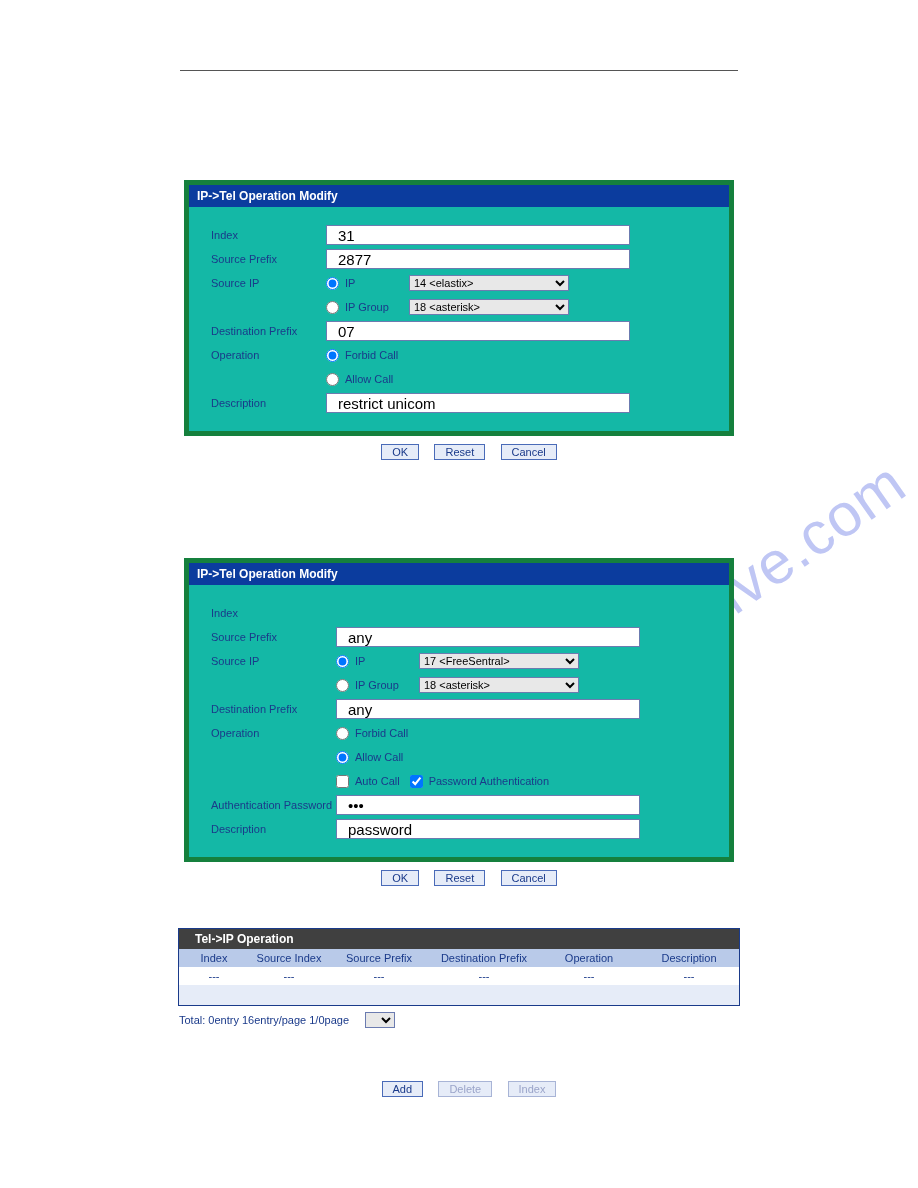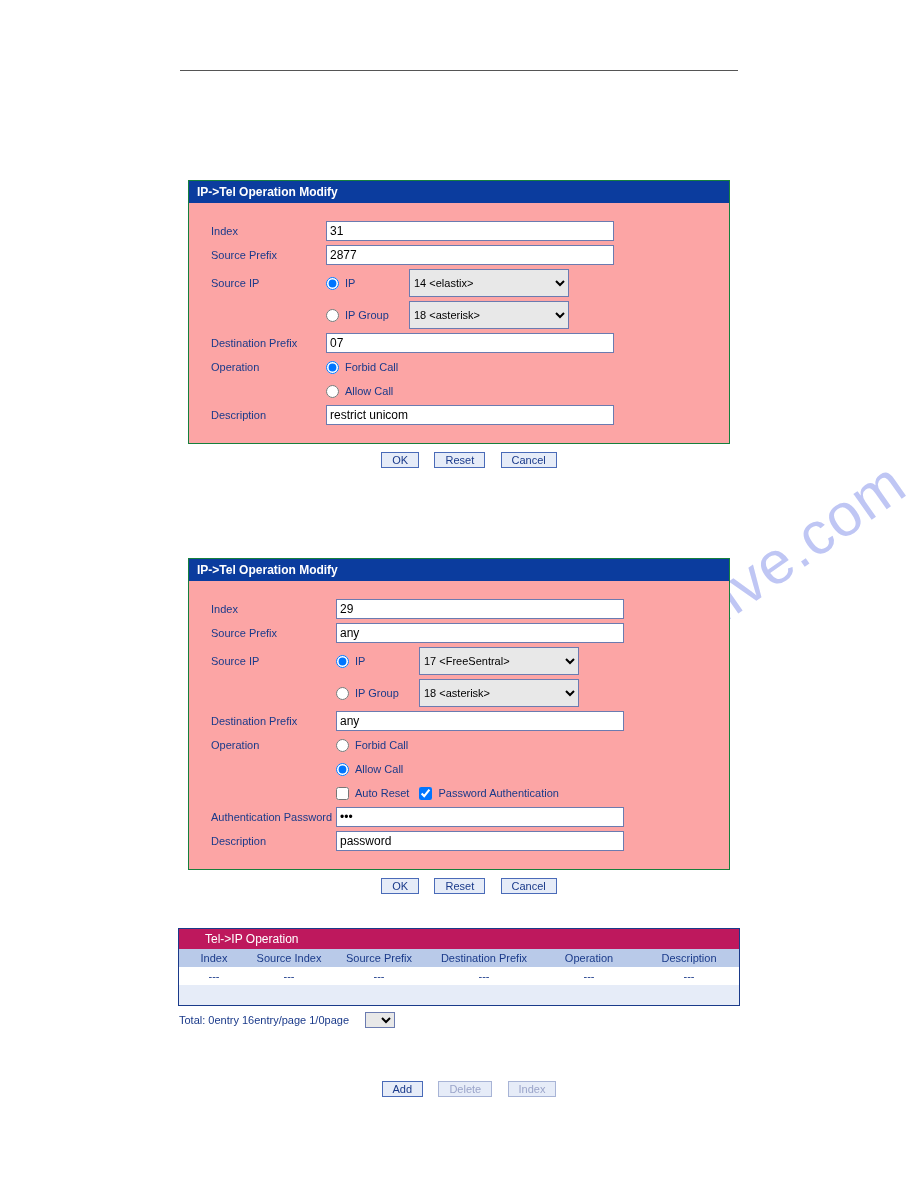--- a/index.html
+++ b/index.html
@@ -17,22 +17,22 @@
     background: #ffffff;
   }
   .hr-top {
     position: absolute;
     top: 70px;
     left: 180px;
     right: 180px;
     border-top: 1px solid #555;
   }
   .panel {
-    background: #fca5a5;
-    border: 1px solid #15803d;
+    background: #14b8a6;
+    border: 5px solid #15803d;
     position: relative;
     margin: 0 auto;
     width: 540px;
   }
   .panel-header {
     background: #0b3c9e;
     color: #ffffff;
     font-weight: bold;
     padding: 4px 8px;
     font-size: 12px;
@@ -57,22 +57,22 @@
   }
   .row .control {
     flex: 1;
     display: flex;
     align-items: center;
     gap: 4px;
   }
   input[type="text"], input[type="password"] {
     border: 1px solid #6b7bb0;
     background: #ffffff;
-    font-size: 12px;
-    padding: 1px 3px;
+    font-size: 15px;
+    padding: 1px 11px;
     height: 16px;
     font-family: Arial, sans-serif;
   }
   .input-wide {
     width: 280px;
   }
   .radio-line {
     display: flex;
     align-items: center;
     gap: 4px;
@@ -83,21 +83,21 @@
   .radio-line input[type="radio"] {
     margin: 0 2px 0 0;
   }
   .radio-label {
     min-width: 60px;
   }
   select.combo {
     border: 1px solid #6b7bb0;
     background: #e8e8e8;
     font-size: 11px;
-    height: 28px;
+    height: 16px;
     width: 160px;
     font-family: Arial, sans-serif;
   }
   .check-line {
     display: flex;
     align-items: center;
     gap: 4px;
     font-size: 11px;
     color: #1a3a8a;
   }
@@ -125,24 +125,24 @@
     cursor: default;
     margin-top: 45px;
   }
   
   .table-panel {
     width: 560px;
     margin: 0 auto;
     border: 1px solid #1a3a8a;
   }
   .table-header {
-    background: #be185d;
+    background: #404040;
     color: #fff;
-    font-weight: normal;
-    padding: 3px 26px;
+    font-weight: bold;
+    padding: 3px 16px;
     font-size: 12px;
   }
   .table-columns {
     display: flex;
     background: #b9cae9;
     color: #1a3a8a;
     font-size: 11px;
     padding: 3px 0;
     text-align: center;
   }
@@ -287,23 +287,20 @@
       <button class="smallbtn">Cancel</button>
     </div>
   </div>
 
   <div class="section2-wrap">
     <div class="panel">
       <div class="panel-header">IP-&gt;Tel Operation Modify</div>
       <div class="panel-body">
         <div class="row">
           <div class="label label-wide">Index</div>
-          <div class="control">
-            <input type="text" class="input-wide" value="29" style="">
-          </div>
         </div>
         <div class="row">
           <div class="label label-wide">Source Prefix</div>
           <div class="control">
             <input type="text" class="input-wide" value="any" style="">
           </div>
         </div>
         <div class="row">
           <div class="label label-wide">Source IP</div>
           <div class="control">
@@ -349,21 +346,21 @@
             <div class="radio-line">
               <input type="radio" checked="" style="">
               <span>Allow Call</span>
             </div>
           </div>
         </div>
         <div class="row">
           <div class="label label-wide"></div>
           <div class="control check-line">
             <input type="checkbox" style="">
-            <span>Auto Reset</span>
+            <span>Auto Call</span>
             <input type="checkbox" checked="" style="margin-left: 6px;">
             <span>Password Authentication</span>
           </div>
         </div>
         <div class="row">
           <div class="label label-wide">Authentication Password</div>
           <div class="control">
             <input type="text" class="input-wide" value="•••" style="">
           </div>
         </div>

